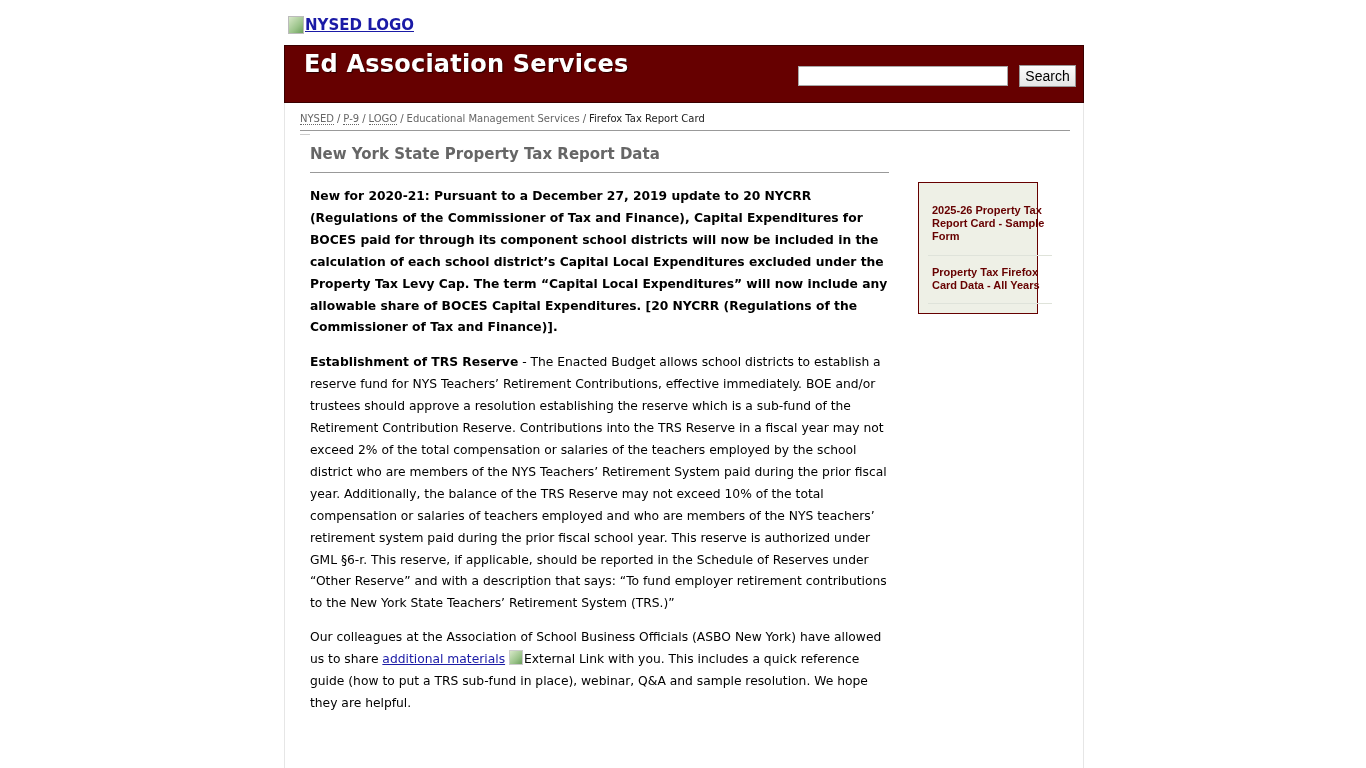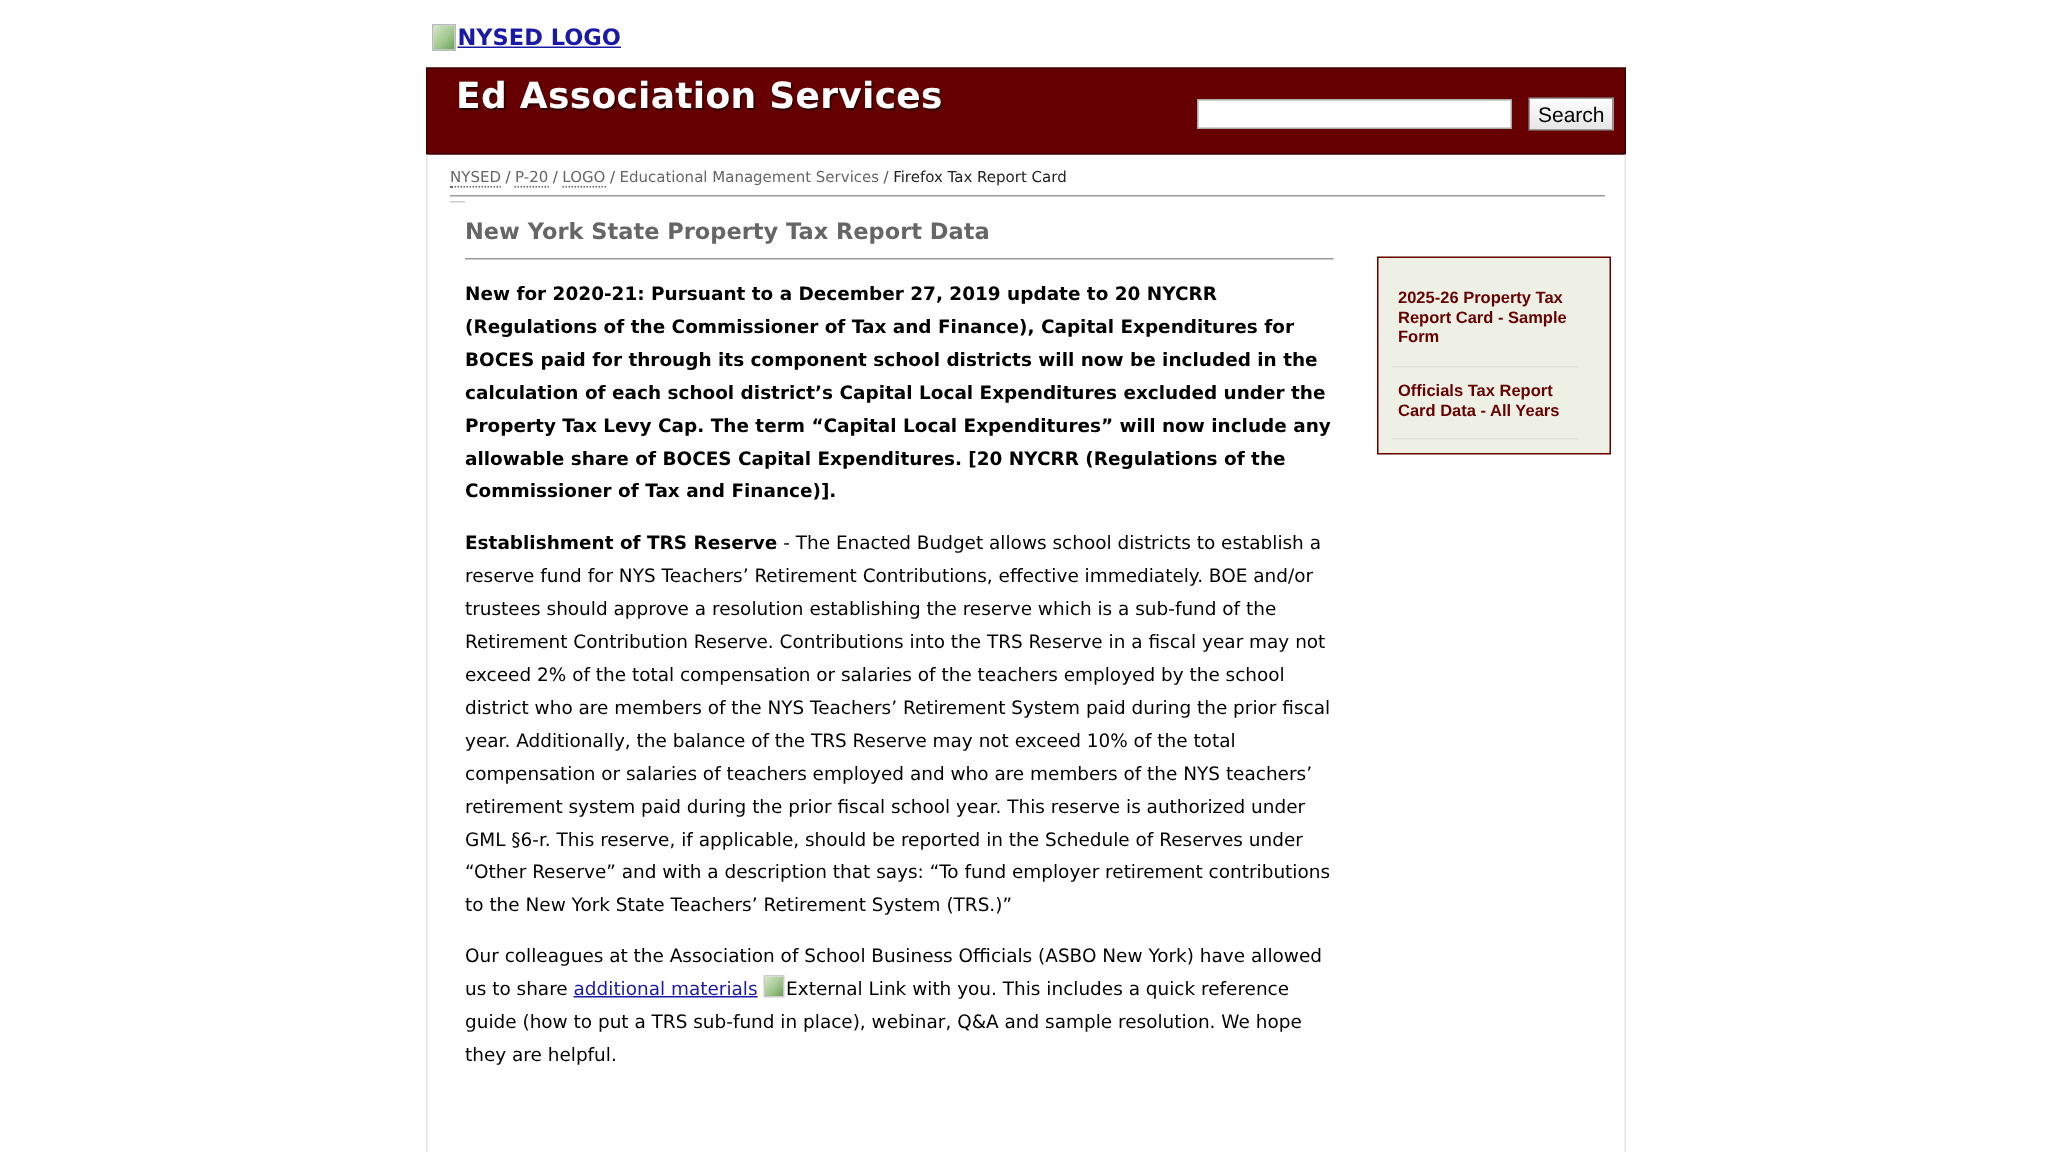--- a/index.html
+++ b/index.html
@@ -25,21 +25,21 @@
   .notice { text-align:center; font-size:12.3px; line-height:22px; margin-top:12px; color:#000; }
   .hr { height:1px; background:#999; margin-top:9px; }
   .p { font-size:12.3px; line-height:21.9px; margin:0; }
   .p.bold { font-weight:bold; }
   .p1 { margin-top:13px; }
   .p2 { margin-top:13px; }
   .p3 { margin-top:12px; }
   .inline-bold { font-weight:bold; }
   .link { color:#1a1aa6; text-decoration:underline; }
   .ext-img { display:inline-block; width:12px; height:13px; background:linear-gradient(135deg,#d7e8c8 0%,#9cc48b 60%,#6b9f5c 100%); border:1px solid #ccc; vertical-align:-2px; margin:0 1px 0 4px; }
-  .sidebar { position:absolute; left:633px; top:68px; width:156px; height:132px; background:#eef0e6; border:1px solid #660000; box-sizing:border-box; }
+  .sidebar { position:absolute; left:633px; top:79px; width:120px; height:132px; background:#eef0e6; border:1px solid #660000; box-sizing:border-box; }
   .side-item { position:absolute; left:13px; width:120px; font-family:"Liberation Sans", sans-serif; font-weight:bold; font-size:11px; line-height:13px; color:#660000; text-decoration:none; }
   .side-sep { position:absolute; left:9px; width:124px; height:1px; background:#dfe3da; }
 </style>
 </head>
 <body>
 
 <div class="wrap">
   <div class="logo-row">
     <a class="logo-link">
       <span class="broken-img"></span>
@@ -48,36 +48,36 @@
   </div>
 
   <div class="banner">
     <div class="banner-title">Ed Association Services</div>
     <input class="search-input" type="text" placeholder="" style="">
     <button class="search-btn">Search</button>
   </div>
 
   <div class="content">
     <div class="breadcrumb">
-      <a class="crumb-abbr">NYSED</a><span class="sep">/</span><a class="crumb-abbr">P-20</a><span class="sep">/</span><a class="crumb-abbr">LOGO</a><span class="sep">/</span><a class="crumb-link">Educational Management Services</a><span class="sep">/</span><span class="crumb-current">Firefox Tax Report Card</span>
+      <a class="crumb-abbr">NYSED</a><span class="sep">/</span><a class="crumb-abbr">P-9</a><span class="sep">/</span><a class="crumb-abbr">LOGO</a><span class="sep">/</span><a class="crumb-link">Educational Management Services</a><span class="sep">/</span><span class="crumb-current">Firefox Tax Report Card</span>
     </div>
     <div class="bc-rule"></div>
     <div class="bc-tick"></div>
 
     <div class="main">
       <h1 class="page-title">New York State Property Tax Report Data</h1>
       <div class="hr"></div>
 
       <p class="p bold p1">New for 2020-21: Pursuant to a December 27, 2019 update to 20 NYCRR (Regulations of the Commissioner of Tax and Finance), Capital Expenditures for BOCES paid for through its component school districts will now be included in the calculation of each school district’s Capital Local Expenditures excluded under the Property Tax Levy Cap. The term “Capital Local Expenditures” will now include any allowable share of BOCES Capital Expenditures. [20 NYCRR (Regulations of the Commissioner of Tax and Finance)].</p>
 
       <p class="p p2"><span class="inline-bold">Establishment of TRS Reserve</span><span> - The Enacted Budget allows school districts to establish a reserve fund for NYS Teachers’ Retirement Contributions, effective immediately. BOE and/or trustees should approve a resolution establishing the reserve which is a sub-fund of the Retirement Contribution Reserve. Contributions into the TRS Reserve in a fiscal year may not exceed 2% of the total compensation or salaries of the teachers employed by the school district who are members of the NYS Teachers’ Retirement System paid during the prior fiscal year. Additionally, the balance of the TRS Reserve may not exceed 10% of the total compensation or salaries of teachers employed and who are members of the NYS teachers’ retirement system paid during the prior fiscal school year. This reserve is authorized under GML §6-r. This reserve, if applicable, should be reported in the Schedule of Reserves under “Other Reserve” and with a description that says: “To fund employer retirement contributions to the New York State Teachers’ Retirement System (TRS.)”</span></p>
 
       <p class="p p3"><span>Our colleagues at the Association of School Business Officials (ASBO New York) have allowed us to share </span><a class="link">additional materials</a><span class="ext-img"></span><span>External Link</span><span> with you. This includes a quick reference guide (how to put a TRS sub-fund in place), webinar, Q&amp;A and sample resolution. We hope they are helpful.</span></p>
     </div>
 
     <div class="sidebar">
       <a class="side-item" style="top:21px;">2025-26 Property Tax Report Card - Sample Form</a>
       <div class="side-sep" style="top:72px;"></div>
-      <a class="side-item" style="top:83px;">Officials Tax Report Card Data - All Years</a>
+      <a class="side-item" style="top:83px;">Property Tax Firefox Card Data - All Years</a>
       <div class="side-sep" style="top:120px;"></div>
     </div>
   </div>
 </div>
 
 </body></html>

